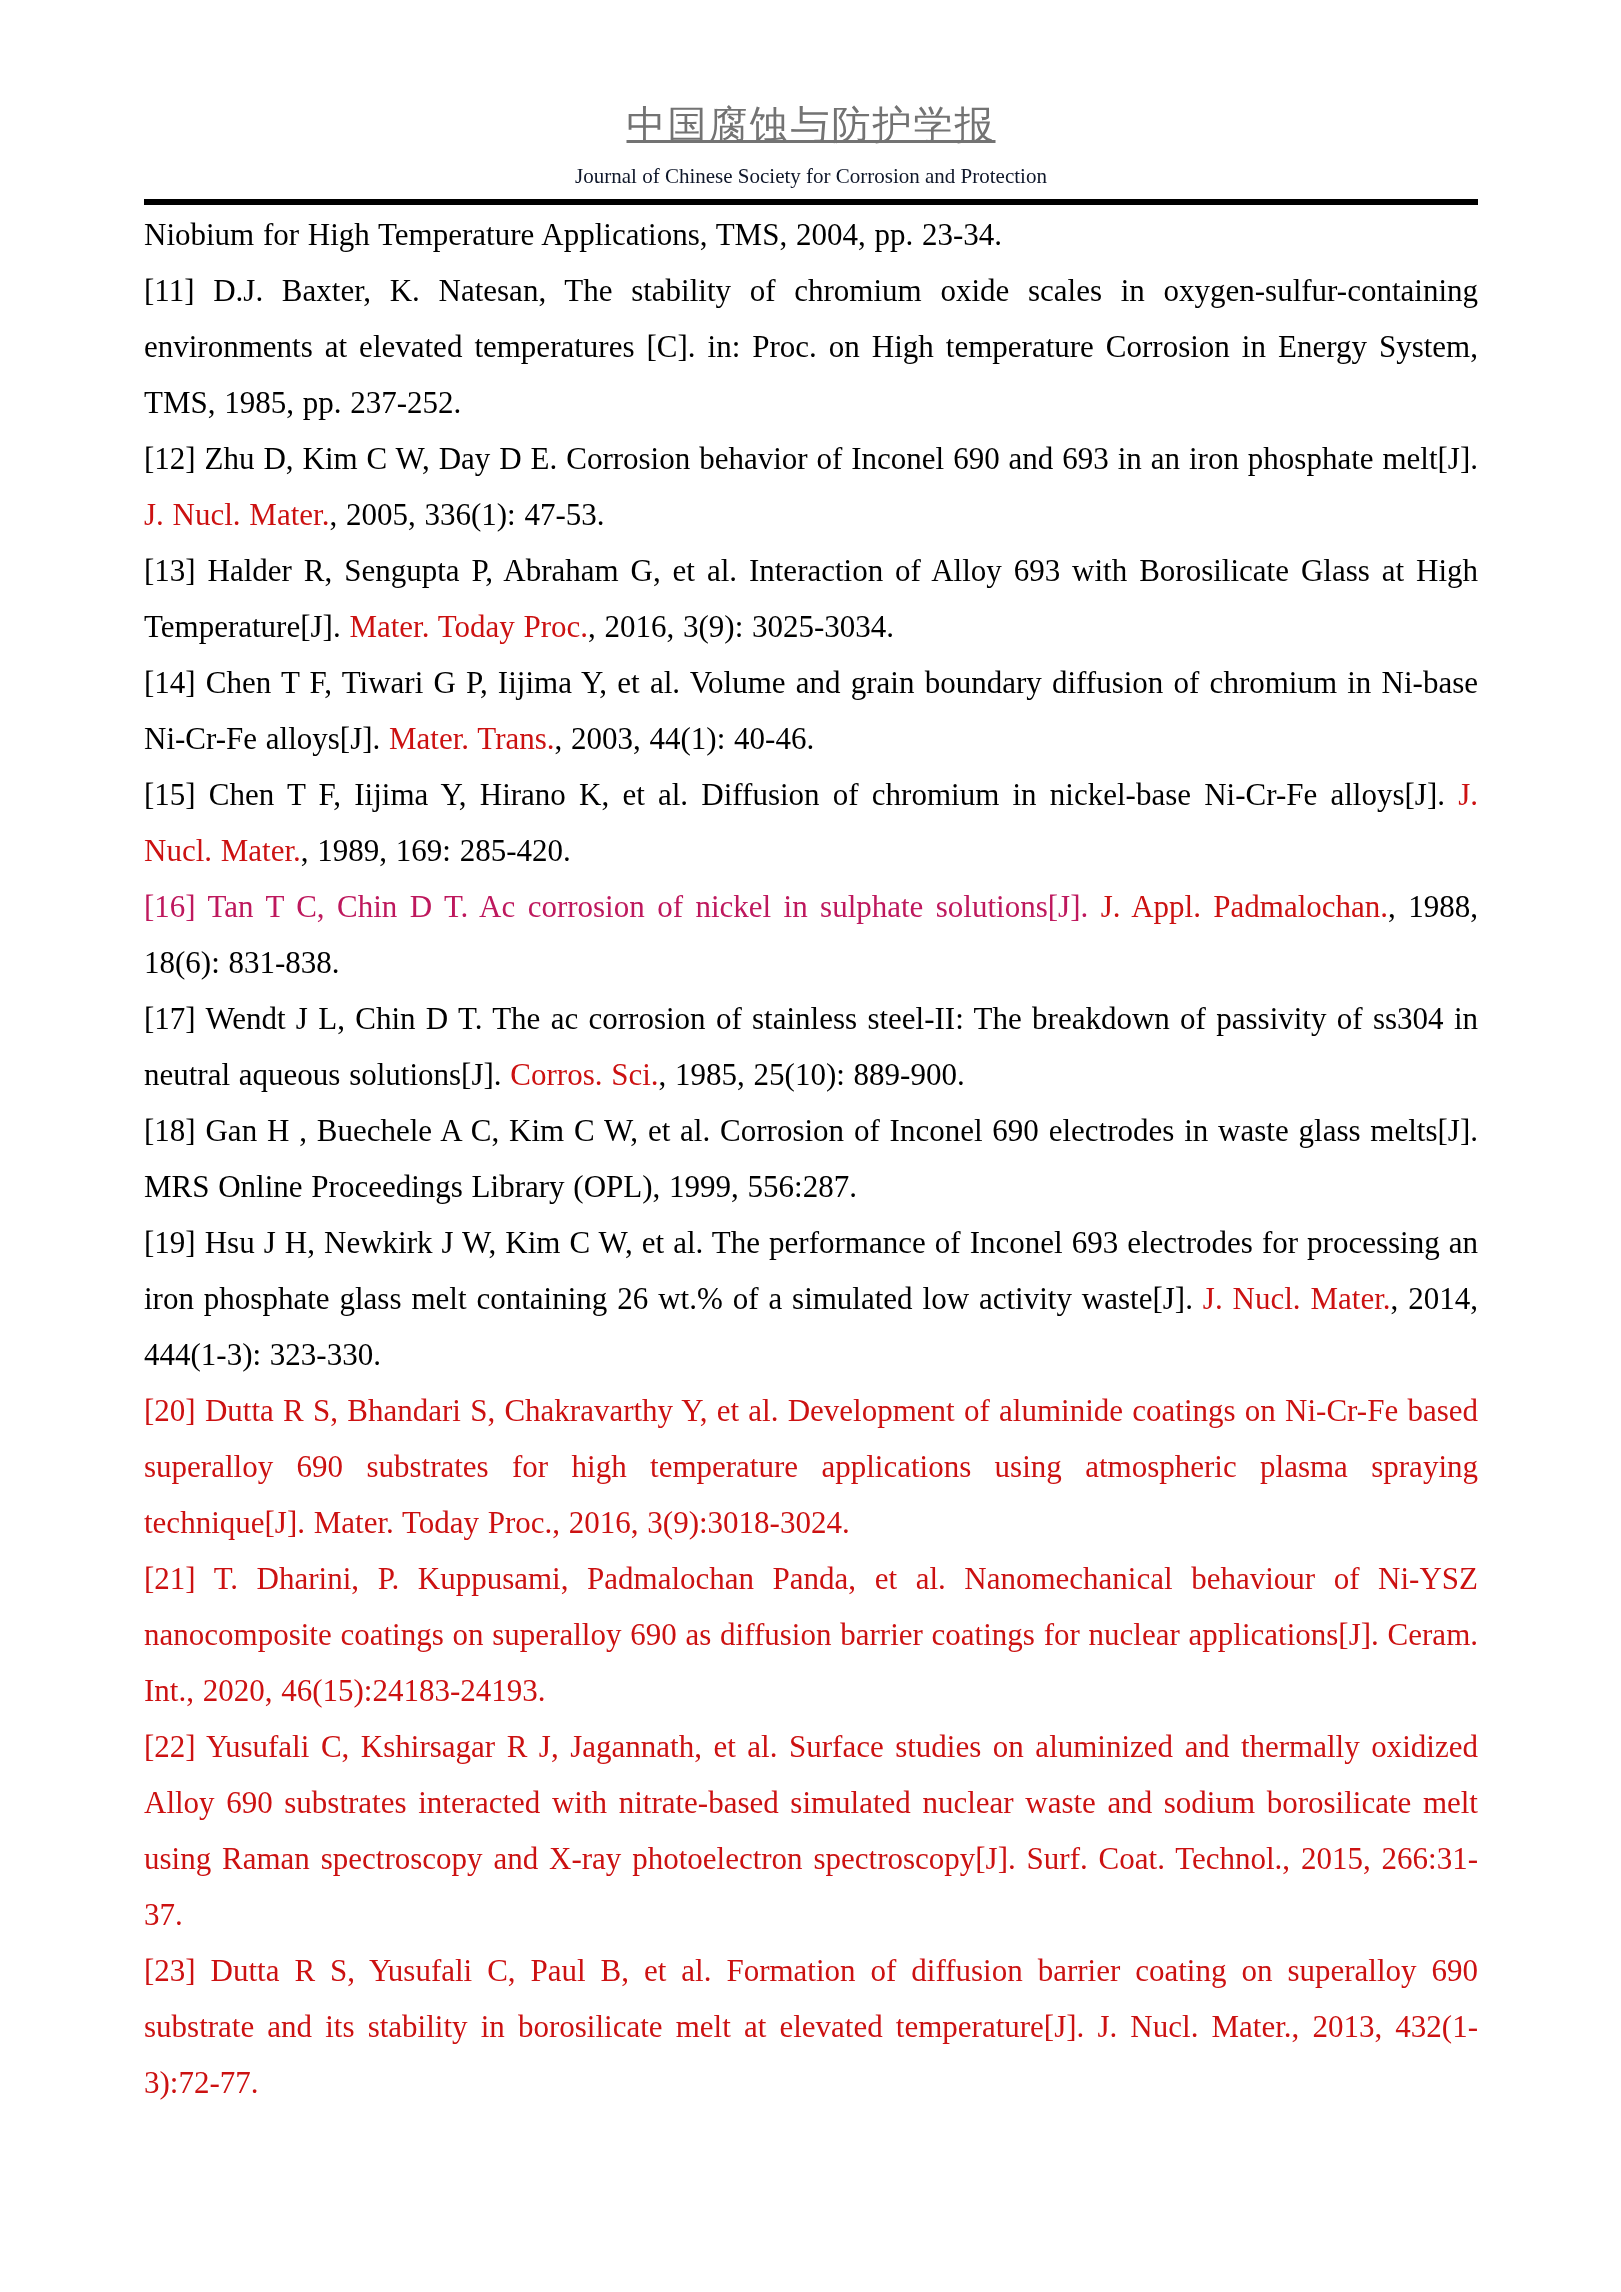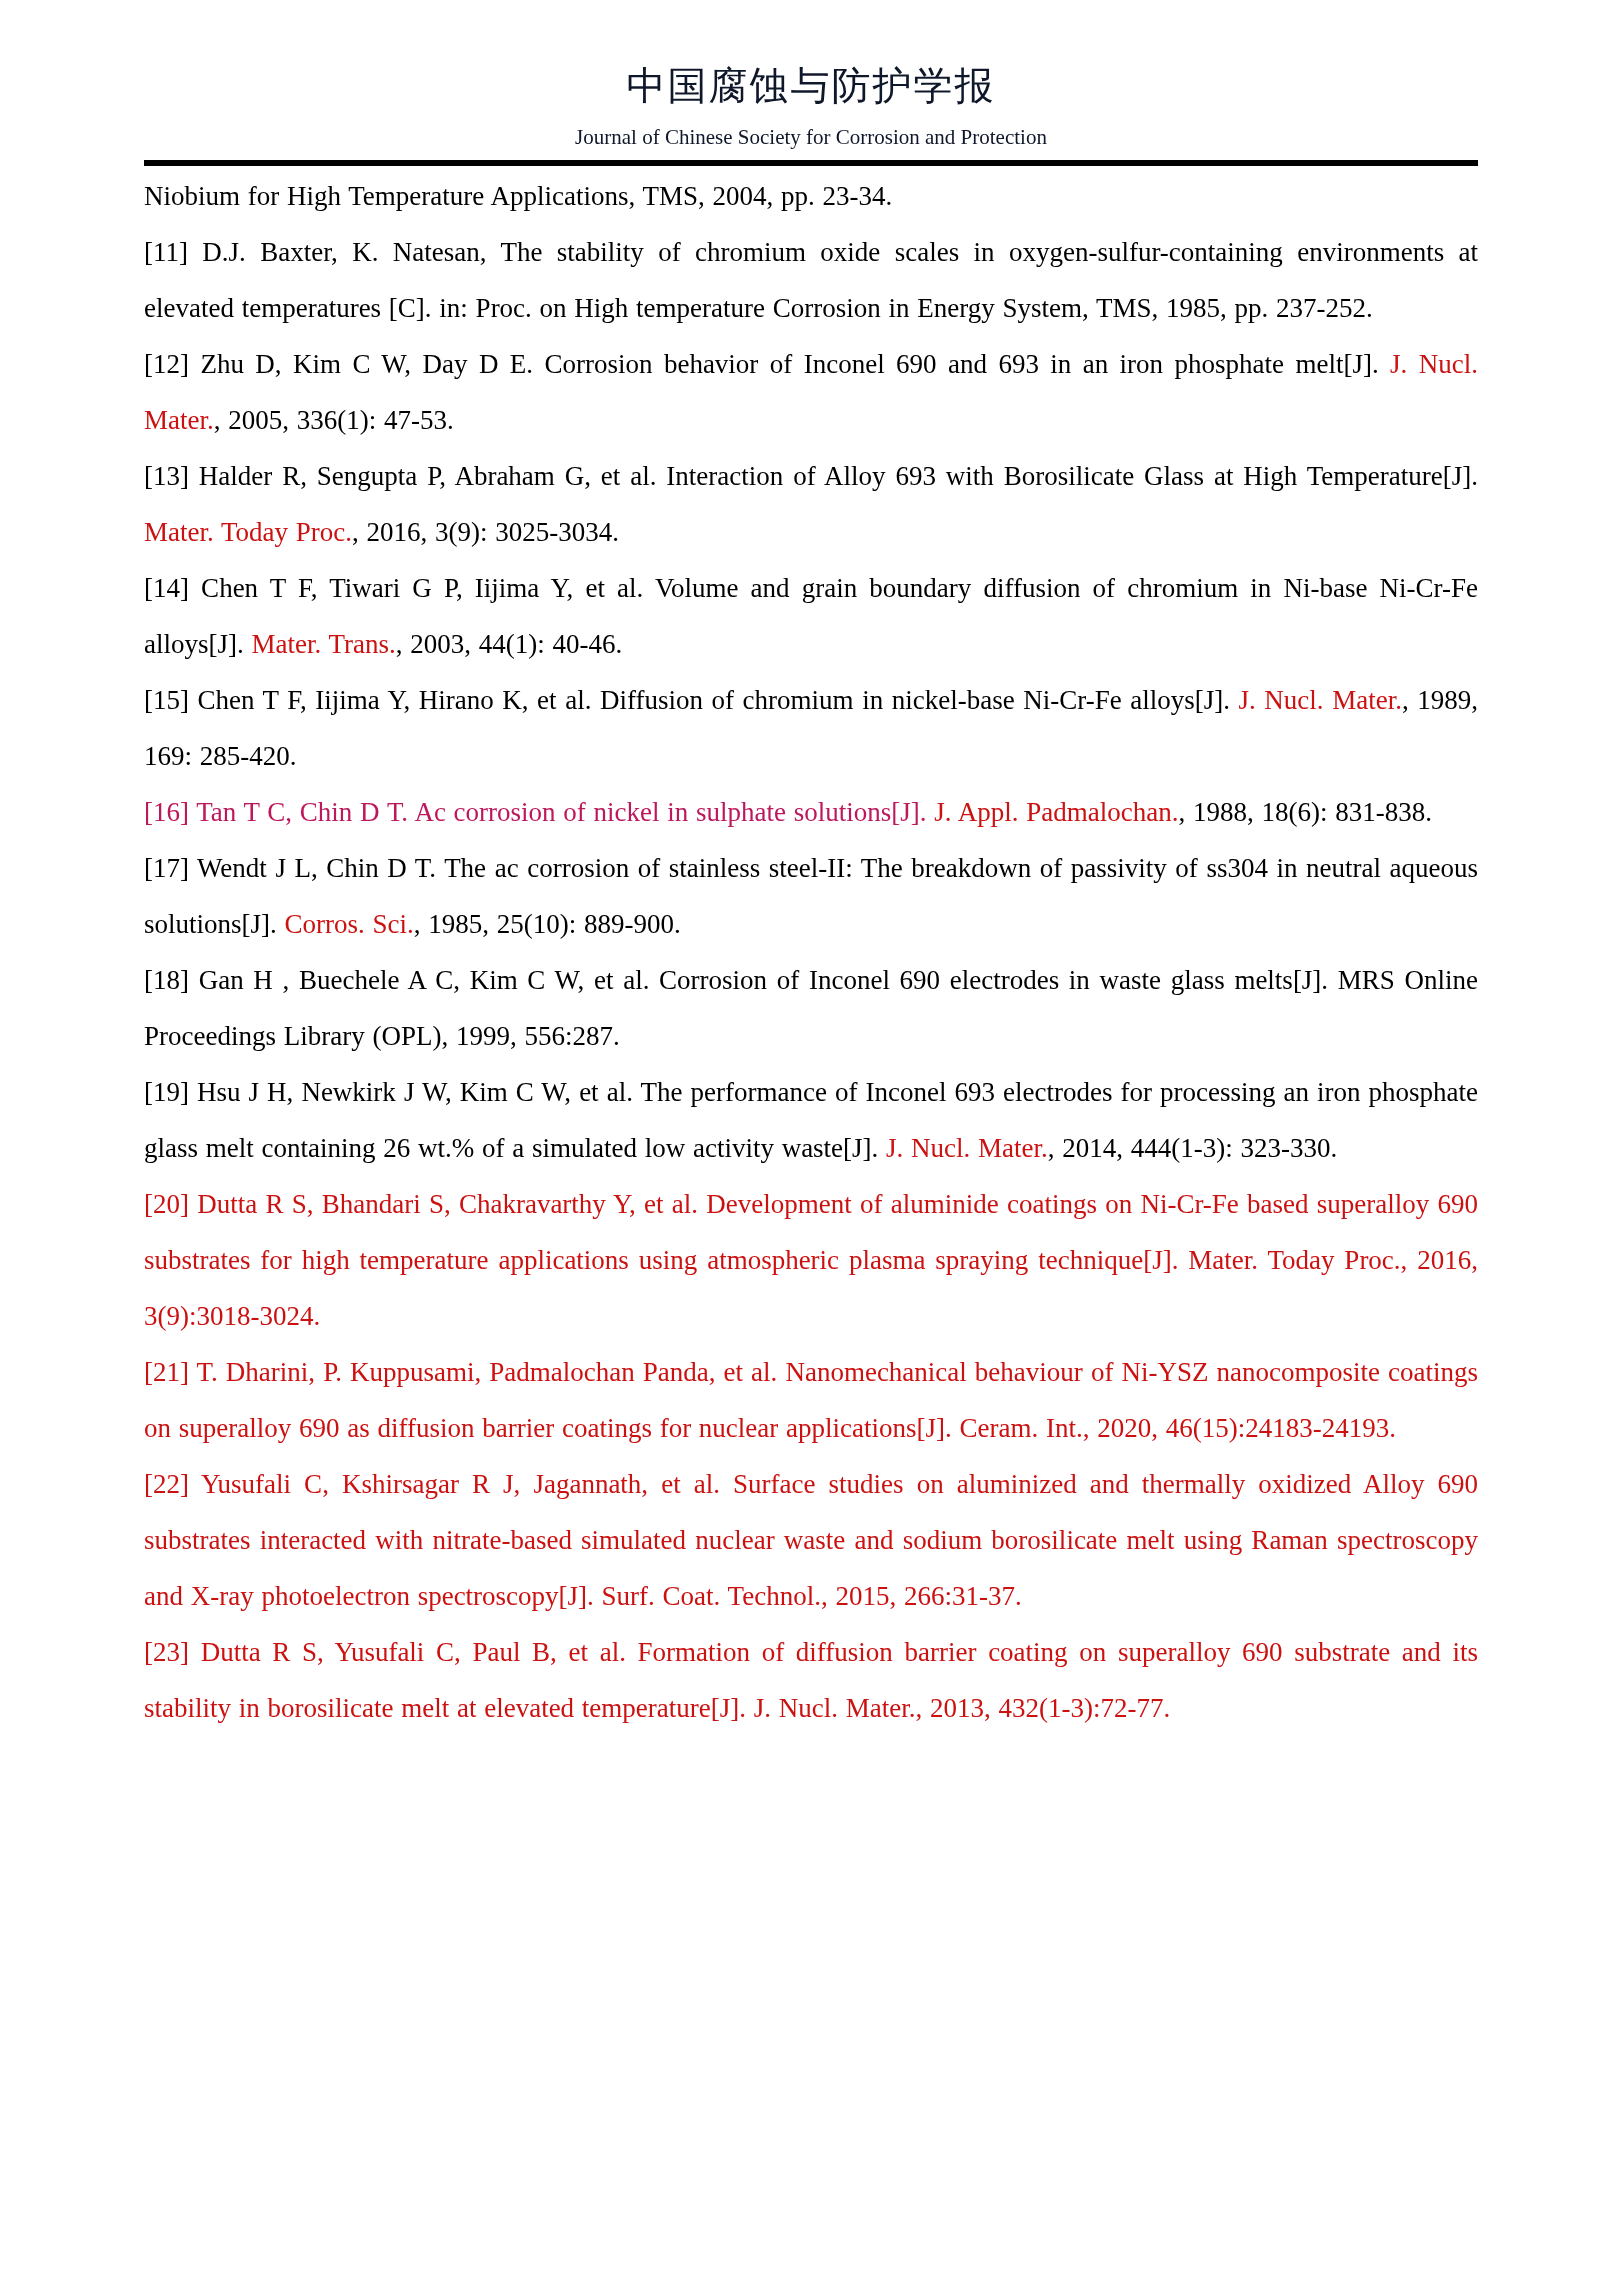--- a/index.html
+++ b/index.html
@@ -15,46 +15,47 @@
     overflow: hidden;
     font-family: "Liberation Serif", "DejaVu Serif", serif;
   }
   .content {
     position: absolute;
     left: 144px;
     width: 1334px;
     top: 0;
   }
   .title-zh {
-    margin-top: 62px;
+    margin-top: 101px;
     text-align: center;
     font-size: 39px;
     line-height: 47px;
-    color: #0f172a;
+    color: #737373;
     letter-spacing: 2px;
     white-space: nowrap;
+    text-decoration: underline;
   }
   .title-en {
     margin-top: 11.8px;
     text-align: center;
     font-size: 21px;
     line-height: 33px;
     color: #0f172a;
   }
   .rule {
     margin-top: 5.9px;
     height: 5.9px;
     background: #000000;
   }
   .refs {
     margin-top: 2px;
   }
   .ref {
     margin: 0;
-    font-size: 27px;
+    font-size: 31px;
     line-height: 56px;
     text-align: justify;
     color: #000000;
     word-spacing: 1px;
   }
   .ref span { white-space: pre-wrap; }
 </style>
 </head>
 <body>
 

